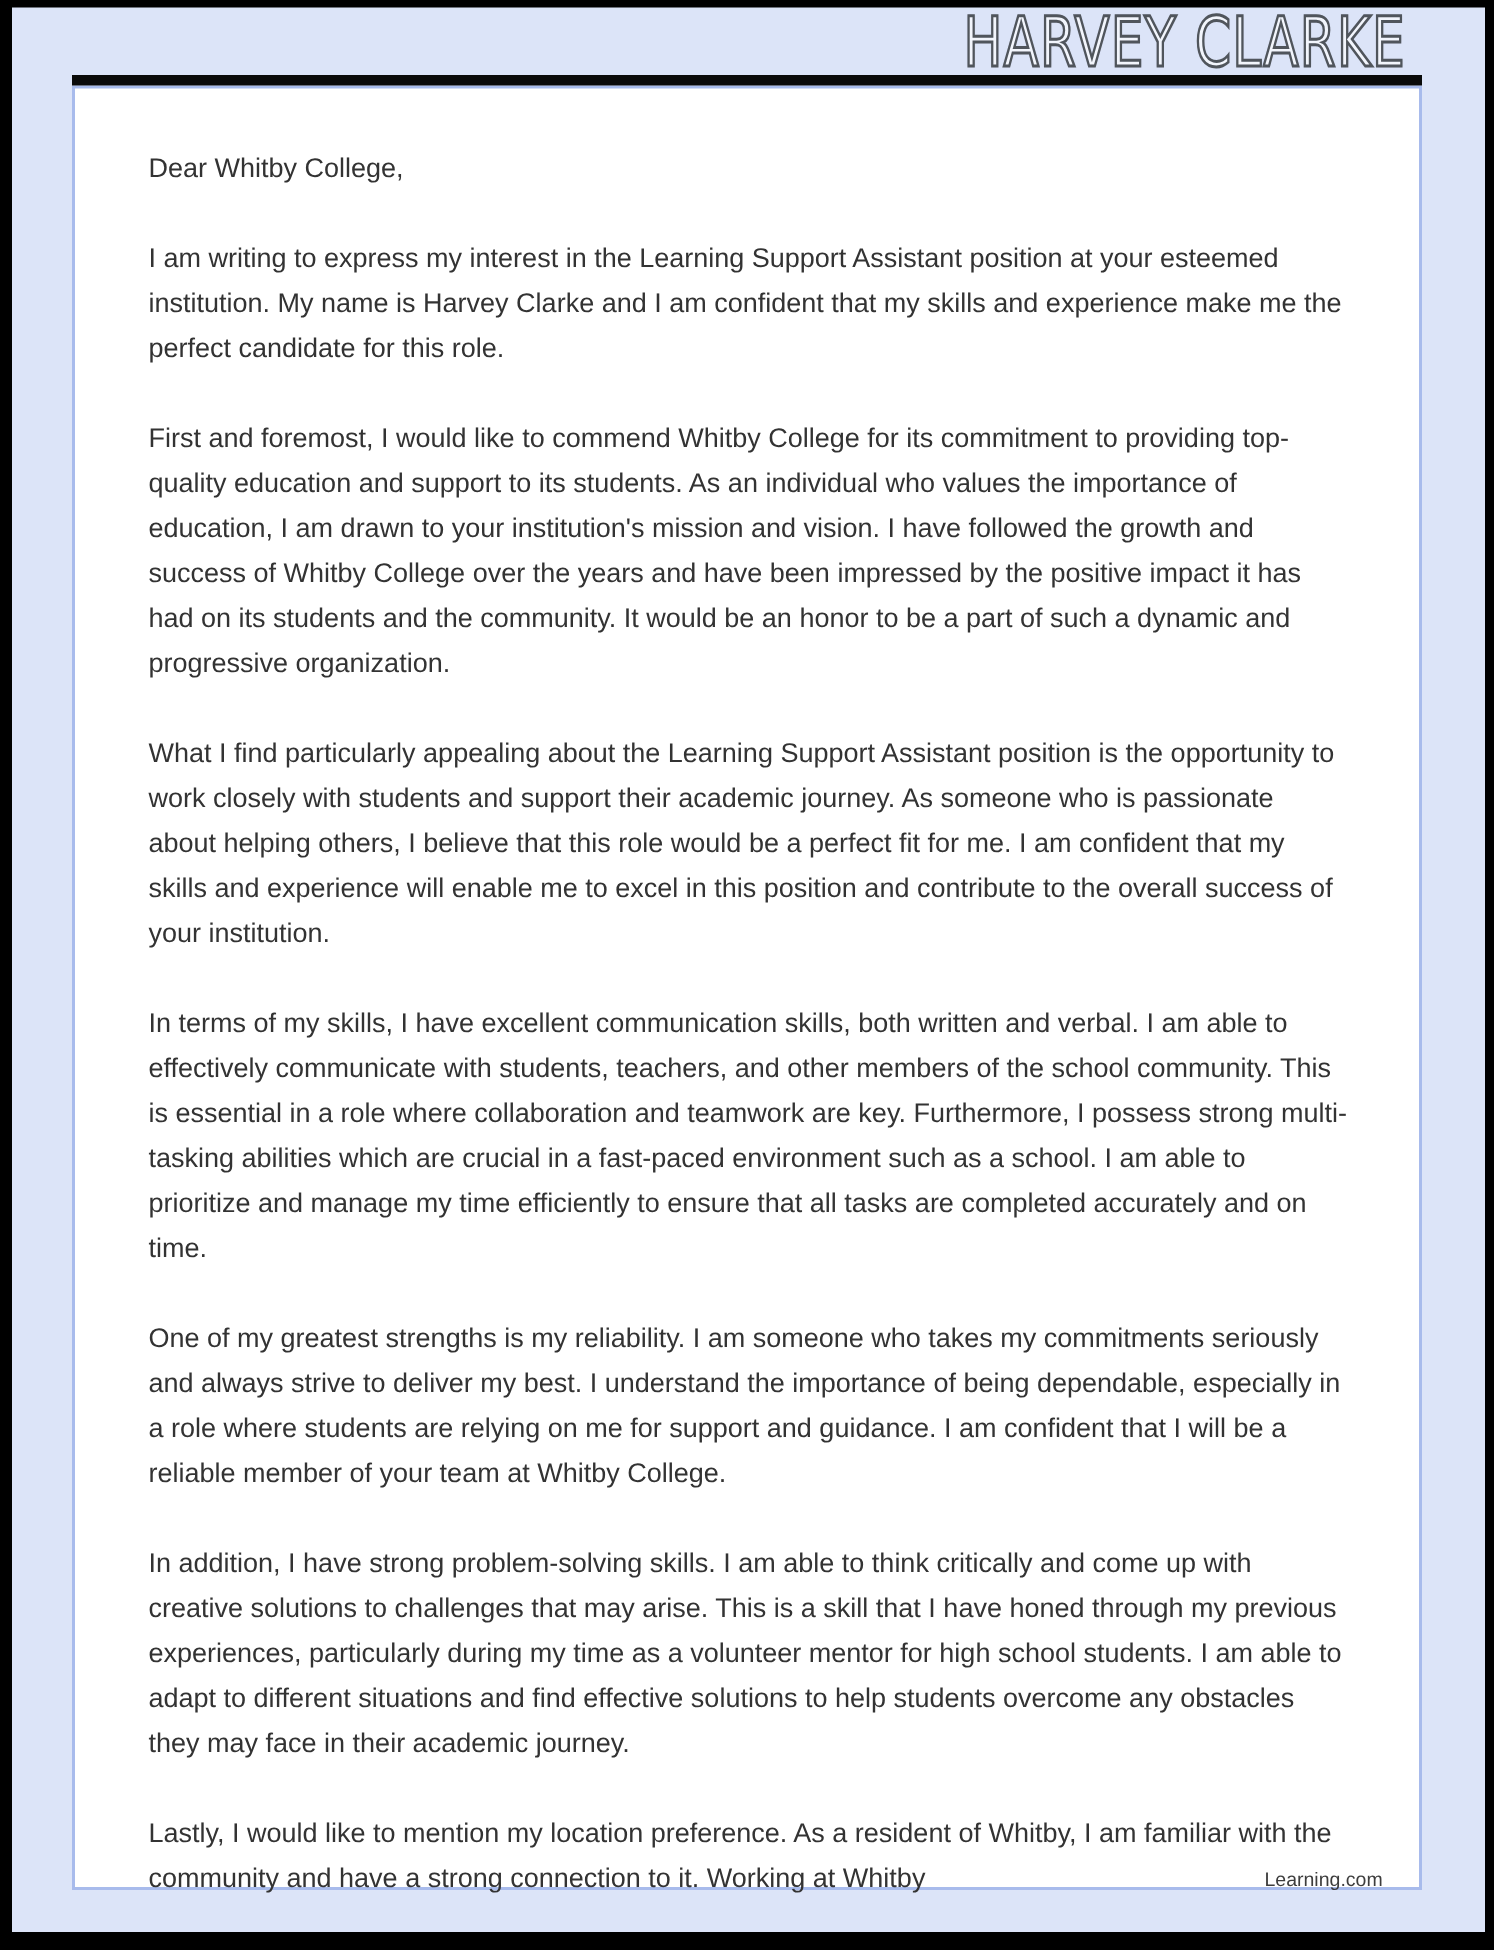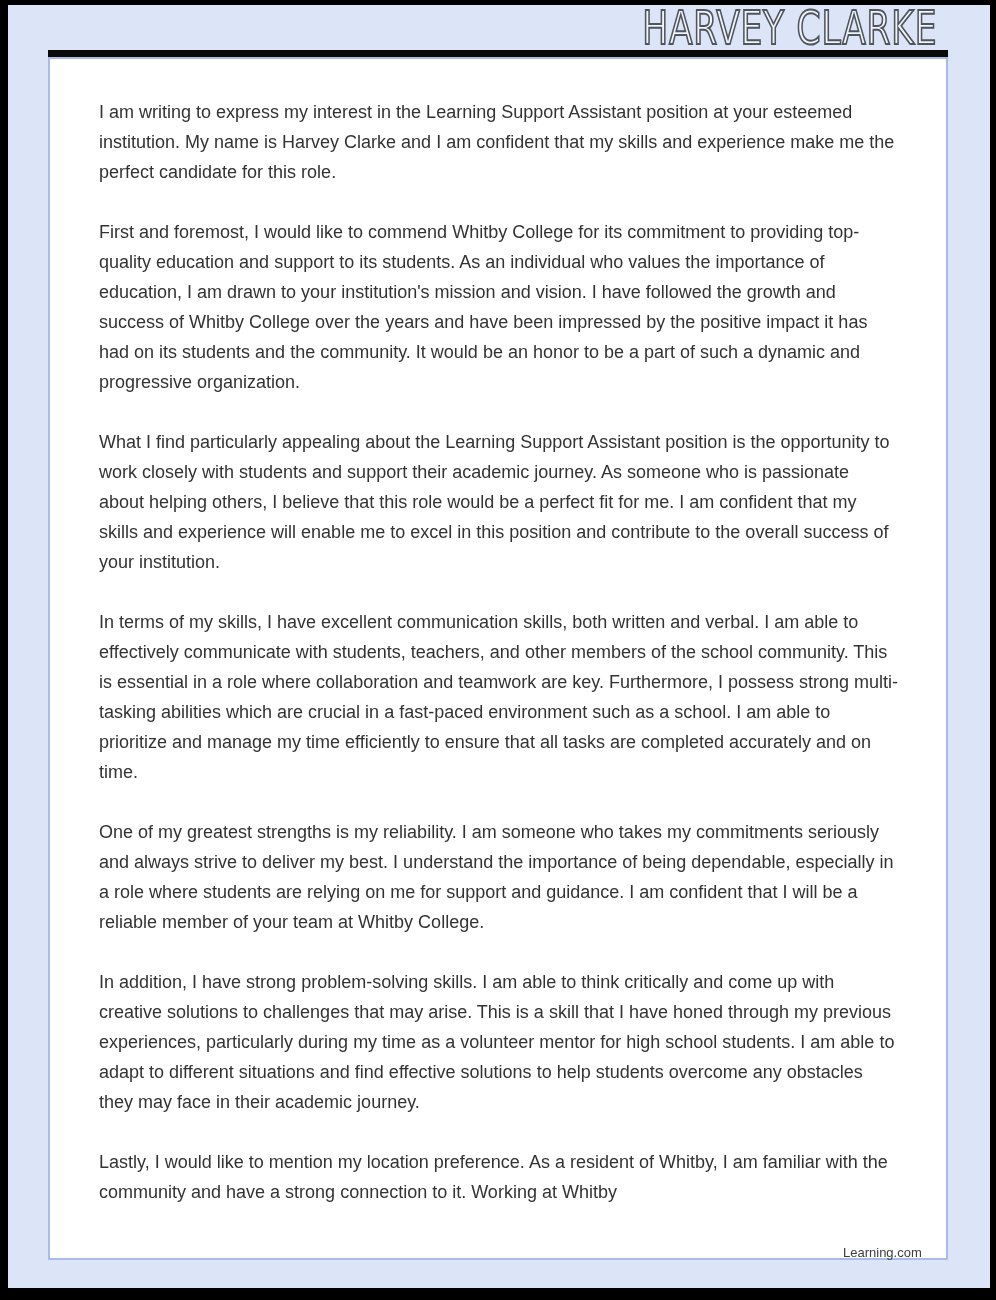--- a/index.html
+++ b/index.html
@@ -82,20 +82,21 @@
 
 <div class="screen">
 
   <div class="author-name">HARVEY CLARKE</div>
 
   <div class="header-rule"></div>
 
   <div class="letter-sheet"></div>
 
   <div class="letter-body">
+    <p>Dear Whitby College,</p>
     <span><p>I am writing to express my interest in the Learning Support Assistant position at your esteemed institution. My name is Harvey Clarke and I am confident that my skills and experience make me the perfect candidate for this role.</p><p>First and foremost, I would like to commend Whitby College for its commitment to providing top-quality education and support to its students. As an individual who values the importance of education, I am drawn to your institution's mission and vision. I have followed the growth and success of Whitby College over the years and have been impressed by the positive impact it has had on its students and the community. It would be an honor to be a part of such a dynamic and progressive organization.</p><p>What I find particularly appealing about the Learning Support Assistant position is the opportunity to work closely with students and support their academic journey. As someone who is passionate about helping others, I believe that this role would be a perfect fit for me. I am confident that my skills and experience will enable me to excel in this position and contribute to the overall success of your institution.</p><p>In terms of my skills, I have excellent communication skills, both written and verbal. I am able to effectively communicate with students, teachers, and other members of the school community. This is essential in a role where collaboration and teamwork are key. Furthermore, I possess strong multi-tasking abilities which are crucial in a fast-paced environment such as a school. I am able to prioritize and manage my time efficiently to ensure that all tasks are completed accurately and on time.</p><p>One of my greatest strengths is my reliability. I am someone who takes my commitments seriously and always strive to deliver my best. I understand the importance of being dependable, especially in a role where students are relying on me for support and guidance. I am confident that I will be a reliable member of your team at Whitby College.</p><p>In addition, I have strong problem-solving skills. I am able to think critically and come up with creative solutions to challenges that may arise. This is a skill that I have honed through my previous experiences, particularly during my time as a volunteer mentor for high school students. I am able to adapt to different situations and find effective solutions to help students overcome any obstacles they may face in their academic journey.</p><p>Lastly, I would like to mention my location preference. As a resident of Whitby, I am familiar with the community and have a strong connection to it. Working at Whitby</p></span>
   </div>
 
   <div class="watermark">Learning.com</div>
 
   <div class="frame frame-top"></div>
   <div class="frame frame-left"></div>
   <div class="frame frame-right"></div>
   <div class="frame frame-bottom"></div>
 

